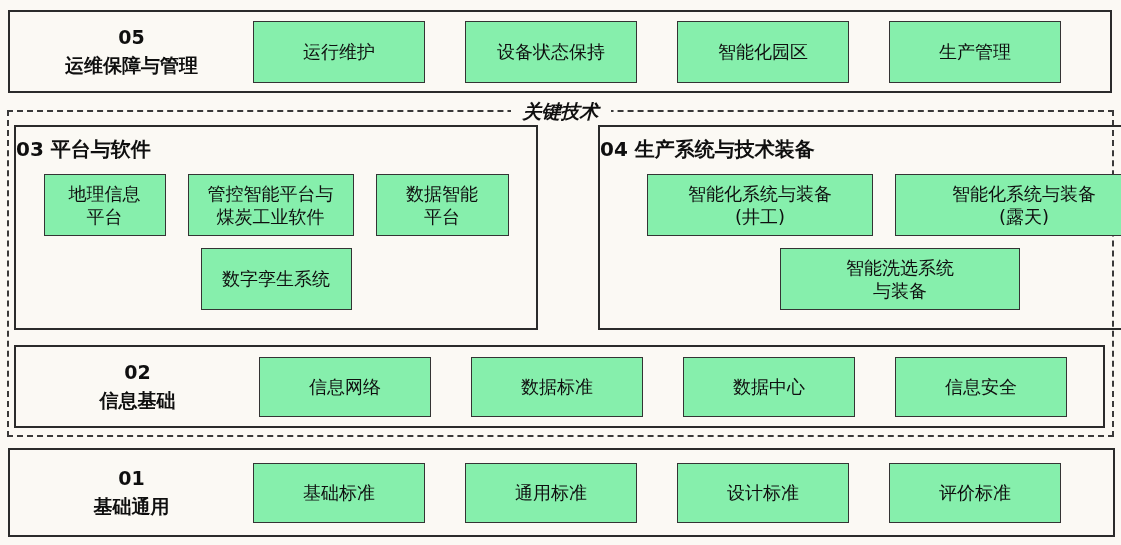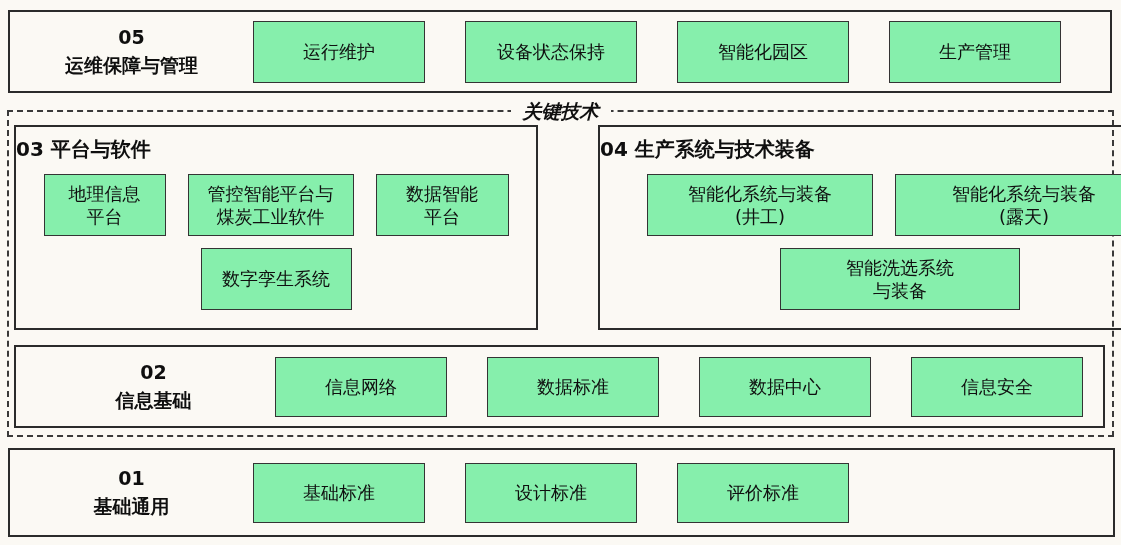--- a/index.html
+++ b/index.html
@@ -47,21 +47,21 @@
     align-items: center;
     justify-content: center;
     text-align: center;
     font-size: 18px;
     line-height: 1.3;
     white-space: pre-line;
     background: #86efac;
   }
 
   #band-05 { left: 8px;  top: 10px;  width: 1104px; height: 83px; }
-  #band-02 { left: 5px;  top: 233px; width: 1091px; height: 83px; padding-left: 16px; }
+  #band-02 { left: 5px;  top: 233px; width: 1091px; height: 83px; }
   #band-01 { left: 8px;  top: 448px; width: 1107px; height: 89px; }
   #band-02 .cell { height: 60px; }
   #band-01 .cell { height: 60px; }
 
   
   .keytech {
     position: absolute;
     left: 7px; top: 110px;
     width: 1107px; height: 327px;
     box-sizing: border-box;
@@ -176,18 +176,19 @@
         <div class="cell">信息安全</div>
       </div>
     </div>
   </div>
 
   <div class="band" id="band-01">
     <div class="band-label">01
 基础通用</div>
     <div class="band-items">
       <div class="cell">基础标准</div>
+      <div class="cell">通用标准</div>
       <div class="cell">设计标准</div>
       <div class="cell">评价标准</div>
     </div>
   </div>
 
 </div>
 
 </body></html>

